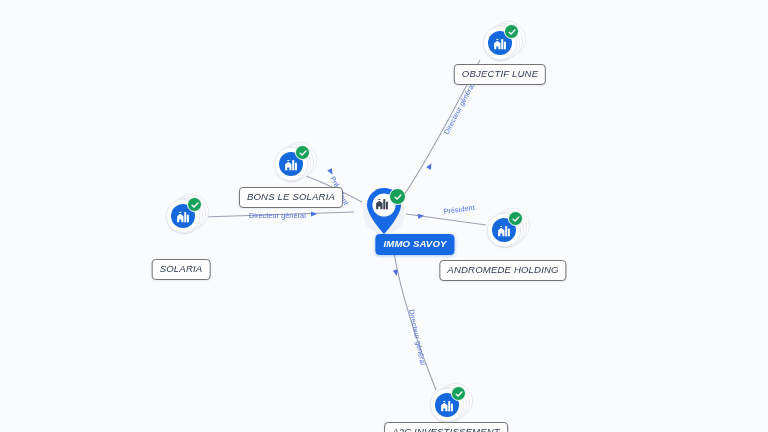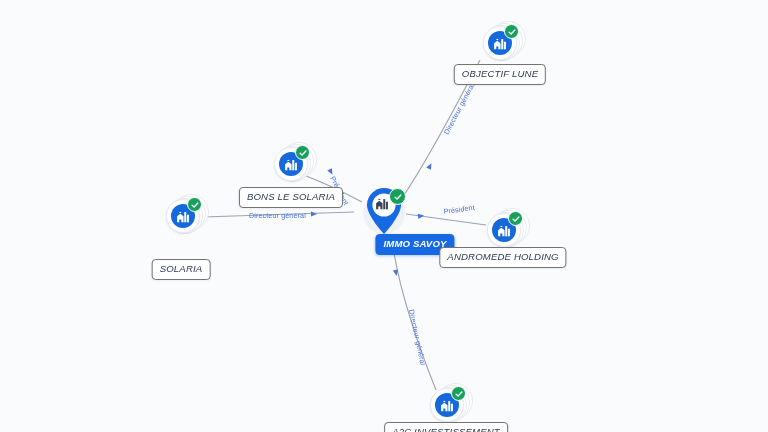--- a/index.html
+++ b/index.html
@@ -320,17 +320,17 @@
             </svg>
           </div>
         </div>
       </div>
     </div>
   <div id="label-layer">
       <div class="node-label selected" style="left: 396px; top: 234px; margin-left: 19px;">IMMO SAVOY</div>
       <div class="node-label" style="left: 181px; top: 246px; margin-top: 13px;">SOLARIA</div>
       <div class="node-label" style="left: 291px; top: 187px;">BONS LE SOLARIA</div>
       <div class="node-label" style="left: 500px; top: 64px;">OBJECTIF LUNE</div>
-      <div class="node-label" style="left: 503px; top: 247px;">ANDROMEDE HOLDING</div>
+      <div class="node-label" style="left: 503px; top: 260px;">ANDROMEDE HOLDING</div>
       <div class="node-label" style="left: 446px; top: 422px;">A2C INVESTISSEMENT</div>
     </div>
 
 </div>
 
 </body></html>

